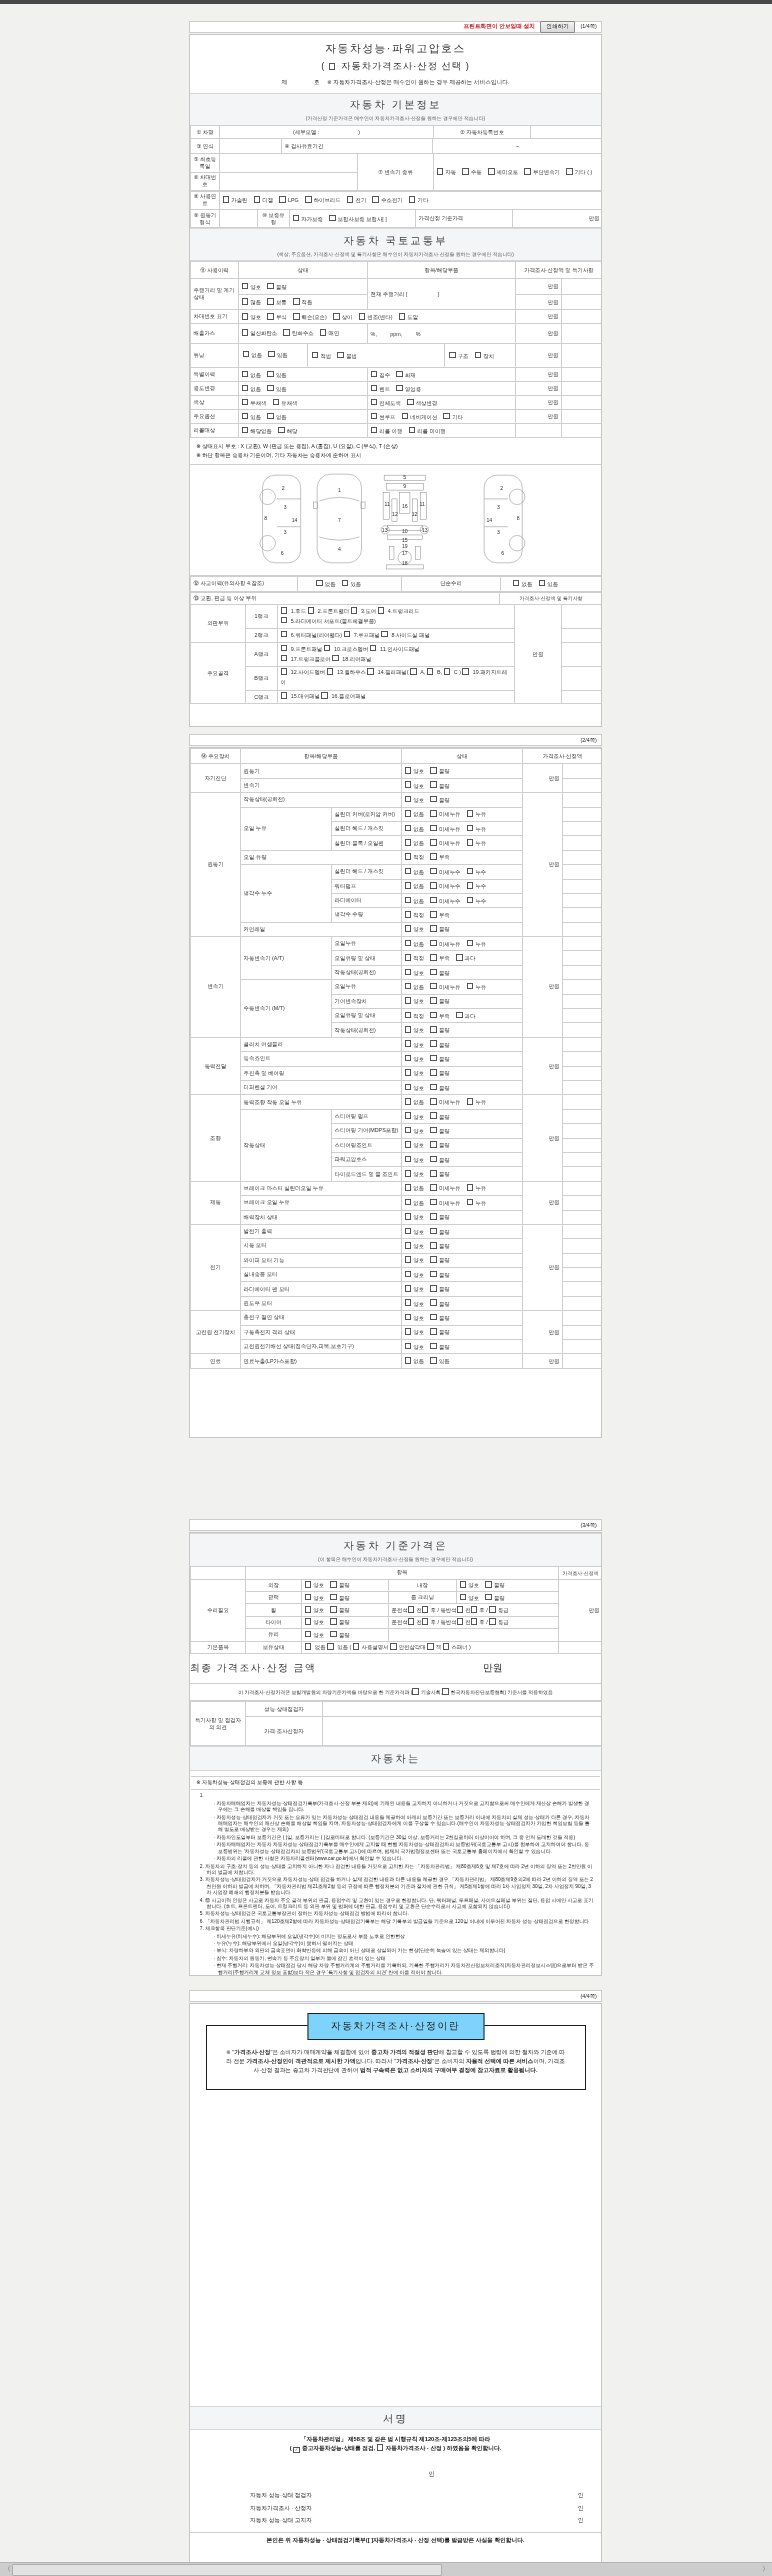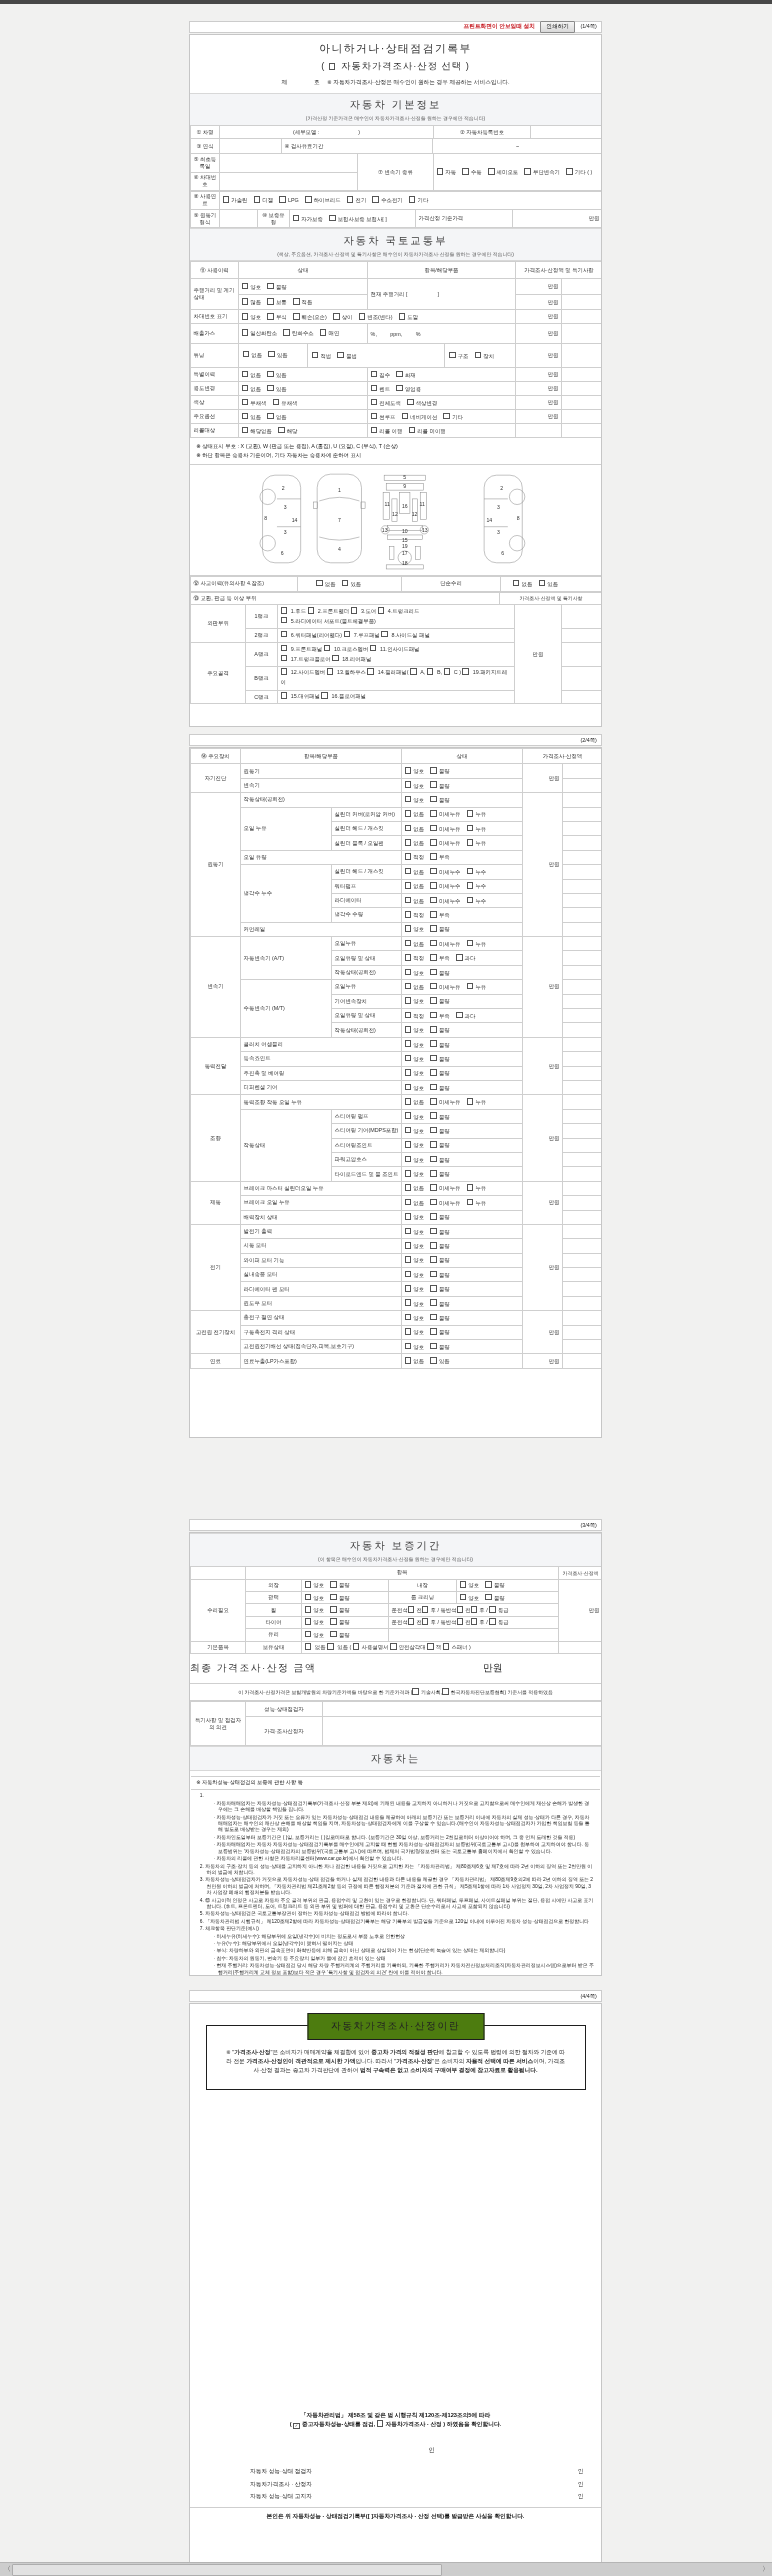--- a/index.html
+++ b/index.html
@@ -38,21 +38,21 @@
   .diagwrap{padding:4.1px 0 3.1px;text-align:center;border-bottom:0.5px solid #cfcfcf;}
   .nwrap{padding:1px 1px 3.1px;}
   .nbar{border-top:0.5px solid #cfcfcf;border-bottom:0.5px solid #cfcfcf;padding:2.6px 5.2px;font-size:5.2px;color:#111;margin:4.1px 0 3.1px;}
   .nitem{font-size:4.9px;line-height:6.4px;color:#222;padding:0.5px 6.2px 0.5px 15.5px;text-indent:-6.7px;}
   .nsub{font-size:4.9px;line-height:6.4px;color:#222;padding:0.5px 6.2px 0.5px 27px;text-indent:-4.6px;}
   .finalrow{display:flex;align-items:center;border-top:0.5px solid #cfcfcf;border-bottom:0.5px solid #cfcfcf;height:29px;margin-top:-0.5px;}
   .fl{flex:1;text-align:left;font-size:9.8px;letter-spacing:1.5px;color:#333;}
   .fu{width:118px;text-align:left;font-size:9.8px;color:#222;}
   .fnote{border-bottom:0.5px solid #cfcfcf;font-size:4.9px;color:#222;text-align:center;padding:3.6px 7.2px;line-height:6.7px;}
   .bigbox{border:1px solid #1e1e1e;margin:20.6px 15.5px 8.2px;position:relative;padding:21.6px 17.5px 13.4px;}
-  .bigboxtitle{position:absolute;top:-13.4px;left:50%;transform:translateX(-50%);background:#4d7c0f;border:1px solid #1e1e1e;
+  .bigboxtitle{position:absolute;top:-13.4px;left:50%;transform:translateX(-50%);background:#7dd3fc;border:1px solid #1e1e1e;
                padding:6.2px 23px;font-size:9.8px;letter-spacing:1.5px;white-space:nowrap;color:#222;}
   .bigboxtext{font-size:5.7px;line-height:9.3px;text-align:center;color:#222;}
   .photoarea{height:308px;}
   .signblock{padding:5.2px 0 0;}
   .signtxt{text-align:center;font-size:5.7px;font-weight:bold;color:#111;line-height:8.8px;}
   .sealrow1{padding-left:58%;margin:16.5px 0 13.4px;font-size:6.2px;color:#222;}
   .signer{display:flex;justify-content:space-between;padding:0 17.5px 0 60px;font-size:5.7px;color:#222;margin:4.6px 0;}
   .confirmwrap{border-top:0.5px solid #cfcfcf;margin-top:6.2px;padding-top:4.1px;}
   .confirm{text-align:center;font-size:5.7px;font-weight:bold;color:#111;}
   .hscroll{position:absolute;left:0;bottom:0;width:773px;height:13.4px;background:#cdcdcd;border-top:0.5px solid #b5b5b5;}
@@ -73,21 +73,21 @@
   <div class="topbar"></div>
 
   <div class="pagewrap" style="top:20.6px;">
     <div class="strip">
       <span class="redhint">프린트화면이 안보일때 설치</span>
       <button class="printbtn">인쇄하기</button>
       <span class="pm">(1/4쪽)</span>
     </div>
     <div class="sheet" id="sheet1" style="height:693px;">
         <div class="dochead">
-    <div class="dt1">아니하거나·상태점검기록부</div>
+    <div class="dt1">자동차성능·파워고압호스</div>
     <div class="dt2">( <span class="cb"></span> 자동차가격조사·산정 선택 )</div>
     <div class="dt3"><span class="dno">제                 호</span><span>※ 자동차가격조사·산정은 매수인이 원하는 경우 제공하는 서비스입니다.</span></div>
   </div>
         <div class="sechead">
           <div class="st">자동차 기본정보</div>
           <div class="sn">(가격산정 기준가격은 매수인이 자동차가격조사·산정을 원하는 경우에만 적습니다)</div>
         </div>
         <table class="ft ">
           <colgroup>
             <col style="width:29px">
@@ -684,21 +684,21 @@
         </table>
       </div>
   </div>
 
   <div class="pagewrap" style="top:1519px;">
     <div class="strip">
       <span class="pm">(3/4쪽)</span>
     </div>
     <div class="sheet" id="sheet3" style="height:444px;">
         <div class="sechead">
-          <div class="st">자동차 보증기간</div>
+          <div class="st">자동차 기준가격은</div>
           <div class="sn">(이 항목은 매수인이 자동차가격조사·산정을 원하는 경우에만 적습니다)</div>
         </div>
         <table class="ft ">
           <colgroup>
             <col style="width:55px">
             <col style="width:56px">
             <col style="width:87px">
             <col style="width:68px">
             <col style="width:102px">
             <col style="width:44px">
@@ -799,20 +799,23 @@
   <div class="pagewrap" style="top:1990px;">
     <div class="strip">
       <span class="pm">(4/4쪽)</span>
     </div>
     <div class="sheet" id="sheet4" style="height:560px;">
         <div class="bigbox">
       <div class="bigboxtitle">자동차가격조사·산정이란</div>
       <div class="bigboxtext">※ "<b>가격조사·산정</b>"은 소비자가 매매계약을 체결함에 있어 <b>중고차 가격의 적절성 판단</b>에 참고할 수 있도록 법령에 의한 절차와 기준에 따라 전문 <b>가격조사·산정인이 객관적으로 제시한 가액</b>입니다. 따라서 "<b>가격조사·산정</b>"은 소비자의 <b>자율적 선택에 따른 서비스</b>이며, 가격조사·산정 결과는 중고차 가격판단에 관하여 <b>법적 구속력은 없고 소비자의 구매여부 결정에 참고자료로 활용됩니다.</b></div>
         </div>
         <div class="photoarea"></div>
+        <div class="sechead">
+          <div class="st">서명</div>
+        </div>
         <div class="signblock">
     <div class="signtxt">「자동차관리법」 제58조 및 같은 법 시행규칙 제120조·제123조의5에 따라</div>
     <div class="signtxt">( <span class="cb ck">✓</span>중고자동차성능·상태를 점검, <span class="cb"></span>자동차가격조사 · 산정 ) 하였음을 확인합니다.</div>
     <div class="sealrow1">인</div>
     <div class="signer">
             <span>자동차 성능·상태 점검자</span>
             <span>인</span>
           </div>
           <div class="signer">
             <span>자동차가격조사 · 산정자</span>

